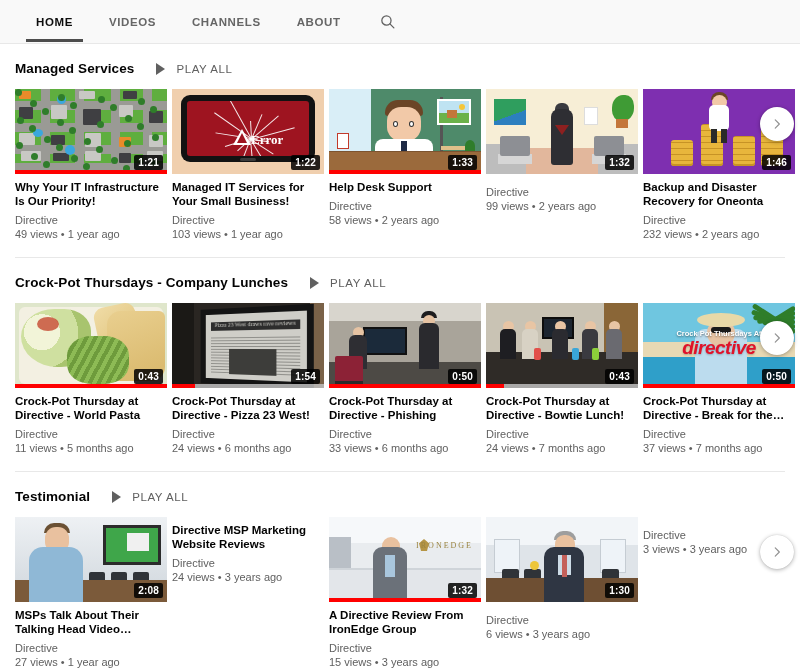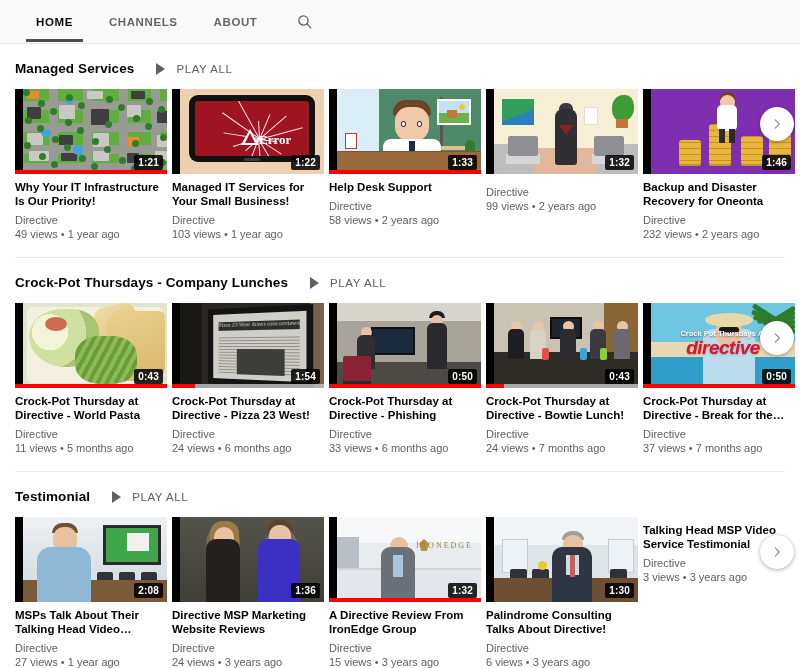--- a/index.html
+++ b/index.html
@@ -156,21 +156,21 @@
   }
   .nextbtn svg { display: block; }
 
   .divider {
     height: 1px;
     background: #e8e8e8;
     margin: 16px 15px 0 15px;
   }
 
   
-  .sc { position: absolute; inset: 0; margin-left: 8px; }
+  .sc { position: absolute; inset: 0; }
 
   
   .city { background:#5fae3f; }
   .city .road-h { position:absolute; left:0; right:0; height:9px; background:#9a9a95; }
   .city .road-v { position:absolute; top:0; bottom:0; width:9px; background:#9a9a95; }
   .city .blk { position:absolute; background:#3f3f42; border-radius:1px; }
   .city .blk.grey { background:#c8c8c4; }
   .city .blk.orange { background:#e98b2a; }
   .city .blk.blue { background:#3ba7dd; border-radius:50%; }
   .city .tree { position:absolute; width:7px; height:7px; border-radius:50%; background:#2f7d2a; }
@@ -340,20 +340,23 @@
   .th .head { position:absolute; left:53px; top:12px; width:22px; height:24px; border-radius:10px; background:#e9c19f; }
   .th .hair { position:absolute; left:52px; top:8px; width:24px; height:9px; border-radius:9px 9px 0 0; background:#5c4a31; }
   .th .flower { position:absolute; left:96px; top:38px; width:9px; height:9px; border-radius:50%; background:#edc63a; }
 </style>
 </head>
 <body>
 
 <div class="tabbar">
   <div class="tab active">
       <span>HOME</span>
+    </div>
+  <div class="tab">
+      <span>VIDEOS</span>
     </div>
   <div class="tab">
       <span>CHANNELS</span>
     </div>
   <div class="tab">
       <span>ABOUT</span>
     </div>
   <div class="search-tab">
     <svg width="17" height="17" viewBox="0 0 24 24">
       <circle cx="10.5" cy="10.5" r="6.5" fill="none" stroke="#606060" stroke-width="1.8"></circle>
@@ -744,33 +747,20 @@
         <div class="dur">2:08</div>
 
       </div>
       <div class="meta">
         <div class="vtitle">MSPs Talk About Their Talking Head Video…</div>
         <div class="vowner">Directive</div>
         <div class="vstats">27 views • 1 year ago</div>
       </div>
     </div>
         <div class="card">
-      <div class="thumb">
-        <div class="sc rock">
-      <div class="tex"></div>
-      <div class="whair"></div>
-              <div class="wh"></div>
-              <div class="w"></div>
-      <div class="mhair"></div>
-              <div class="mh"></div>
-              <div class="m"></div>
-            </div>
-        <div class="dur">1:36</div>
-
-      </div>
       <div class="meta">
         <div class="vtitle">Directive MSP Marketing Website Reviews (Mashup)</div>
         <div class="vowner">Directive</div>
         <div class="vstats">24 views • 3 years ago</div>
       </div>
     </div>
         <div class="card">
       <div class="thumb">
         <div class="sc lob">
       <div class="ceil"></div>
@@ -807,28 +797,26 @@
       <div class="hair"></div>
               <div class="mh"></div>
               <div class="man"></div>
       <div class="shirt"></div>
               <div class="tie"></div>
             </div>
         <div class="dur">1:30</div>
 
       </div>
       <div class="meta">
-        <div class="vtitle">Palindrome Consulting Talks About Directive!</div>
         <div class="vowner">Directive</div>
         <div class="vstats">6 views • 3 years ago</div>
       </div>
     </div>
         <div class="card">
       <div class="meta">
-        <div class="vtitle">Talking Head MSP Video Service Testimonial</div>
         <div class="vowner">Directive</div>
         <div class="vstats">3 views • 3 years ago</div>
       </div>
     </div>
       </div>
     <div class="nextbtn" style="top:62.5px">
       <svg width="14" height="14" viewBox="0 0 24 24">
         <path d="M9 5 L16 12 L9 19" fill="none" stroke="#909090" stroke-width="2" stroke-linecap="round" stroke-linejoin="round"></path>
       </svg>
     </div>

